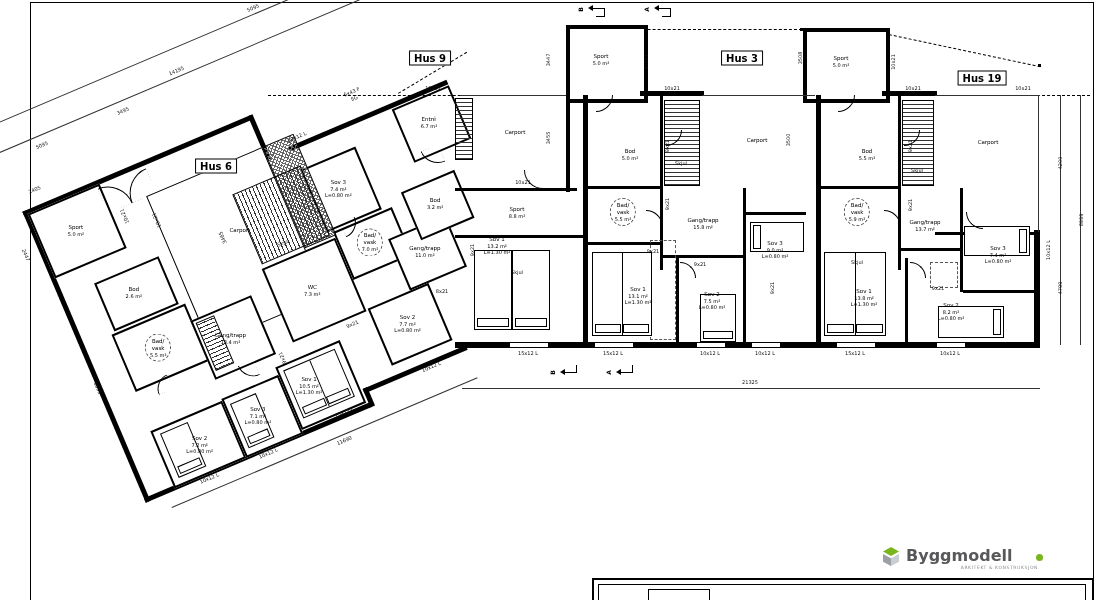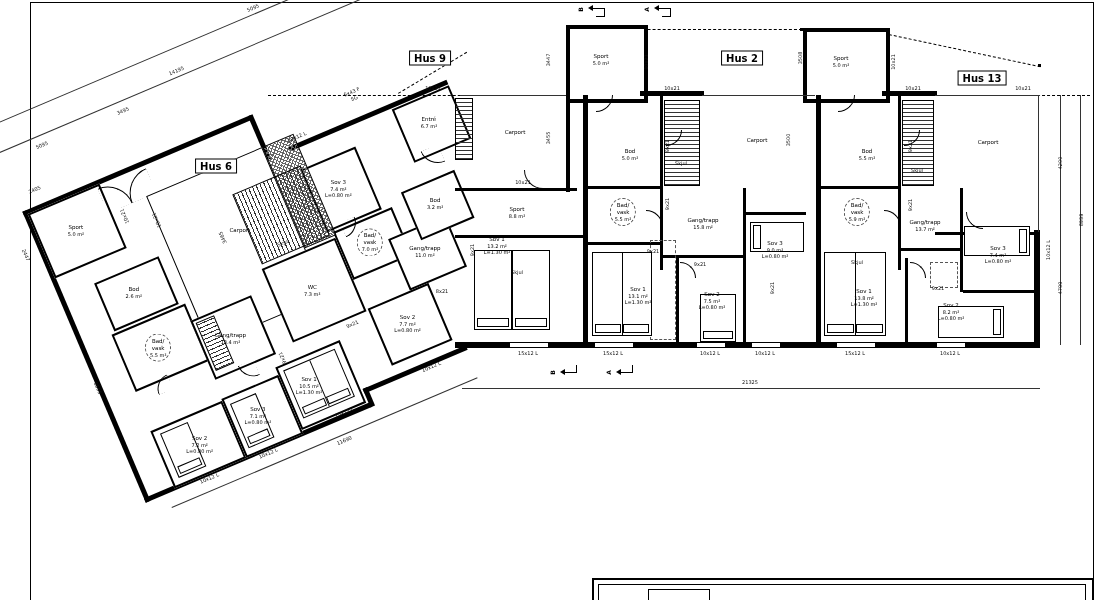--- a/index.html
+++ b/index.html
@@ -302,22 +302,22 @@
   <div class="arc a-tr" style="left:646px;top:210px;width:16px;height:16px"></div>
   <div class="arc a-tr" style="left:680px;top:262px;width:15px;height:15px"></div>
   <div class="arc a-br" style="left:666px;top:130px;width:15px;height:15px"></div>
   <div class="arc a-br" style="left:904px;top:130px;width:15px;height:15px"></div>
   <div class="arc a-tr" style="left:884px;top:210px;width:16px;height:16px"></div>
   <div class="arc a-tr" style="left:910px;top:262px;width:15px;height:15px"></div>
   <div class="arc a-bl" style="left:966px;top:212px;width:16px;height:16px"></div>
 
   <div class="hus" style="left:216px;top:166px">Hus 6</div>
   <div class="hus" style="left:430px;top:58px">Hus 9</div>
-  <div class="hus" style="left:742px;top:58px">Hus 2</div>
-  <div class="hus" style="left:982px;top:78px">Hus 13</div>
+  <div class="hus" style="left:742px;top:58px">Hus 3</div>
+  <div class="hus" style="left:982px;top:78px">Hus 19</div>
 
   <div class="c rm" style="left:601px;top:60px">
       <span>Sport</span>
       <span class="a">5.0 m²</span>
     </div>
   <div class="c rm" style="left:841px;top:62px">
       <span>Sport</span>
       <span class="a">5.0 m²</span>
     </div>
   <div class="c rm" style="left:515px;top:132px">
@@ -459,18 +459,28 @@
     <div class="shaft" style="left:13px;top:8px"></div>
     <div class="hook" style="left:16px;top:1px;border-left:none;border-right:1px solid #000;border-top:none;border-bottom:1px solid #000;height:7px"></div>
   </div>
   <div class="sec" style="left:608px;top:364px;width:26px;height:20px">
     <span class="ltr" style="left:-2px;top:5px">A</span>
     <div class="head" style="left:8px;top:5px"></div>
     <div class="shaft" style="left:13px;top:8px"></div>
     <div class="hook" style="left:16px;top:1px;border-left:none;border-right:1px solid #000;border-top:none;border-bottom:1px solid #000;height:7px"></div>
   </div>
 
+  <div id="logo">
+    <div class="cube">
+      <i style="left:3px;top:0;width:16px;height:9px;background:#7ab51d;clip-path:polygon(50% 0,100% 50%,50% 100%,0 50%)"></i>
+      <i style="left:3px;top:7px;width:8px;height:12px;background:#9aa0a6;clip-path:polygon(0 0,100% 35%,100% 100%,0 65%)"></i>
+      <i style="left:11px;top:7px;width:8px;height:12px;background:#c9ced3;clip-path:polygon(0 35%,100% 0,100% 65%,0 100%)"></i>
+    </div>
+    <span class="word" style="color:#58585a">Byggmodell</span>
+    <span class="dot" style="background:#7ab51d"></span>
+    <div class="tag">ARKITEKT &amp; KONSTRUKSJON</div>
+  </div>
 
   <div class="ttl" style="left:592px;top:578px;width:498px;height:30px"></div>
   <div class="ttl2" style="left:598px;top:584px;width:486px;height:24px"></div>
   <div class="ttl2" style="left:648px;top:589px;width:60px;height:19px;border-width:1.5px"></div>
 
 </div>
 
 </body></html>

